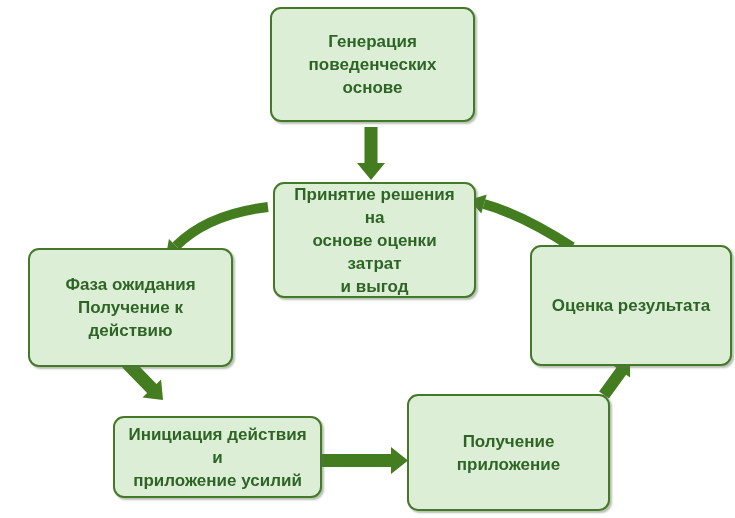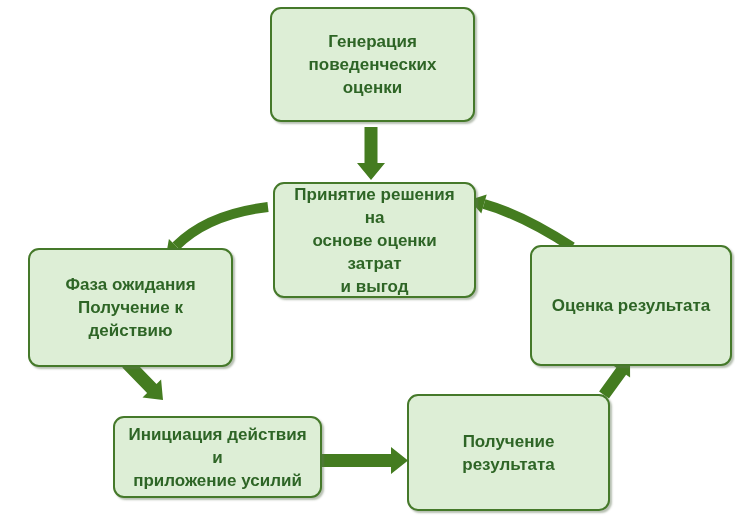--- a/index.html
+++ b/index.html
@@ -80,41 +80,41 @@
     <polygon points="599.1,391.5 616.3,367.7 612.3,364.8 630,359 630.1,377.6 626.1,374.7 608.9,398.5"></polygon>
 
     <g>
       <path class="curve" d="M572,247 Q523,215 484,204"></path>
       <polygon points="486.7,194.4 469.6,199.9 481.3,213.6"></polygon>
     </g>
   </svg>
 
   <div class="node" style="left:270px; top:7px; width:205px; height:115px;">
     <span class="node-label">Генерация
-поведенческих оценки</span>
+поведенческих основе</span>
   </div>
 
   <div class="node" style="left:273px; top:182px; width:203px; height:116px;">
     <span class="node-label">Принятие решения на
 основе оценки затрат
 и выгод</span>
   </div>
 
   <div class="node" style="left:28px; top:248px; width:205px; height:119px;">
     <span class="node-label">Фаза ожидания
 Получение к
 действию</span>
   </div>
 
   <div class="node" style="left:113px; top:416px; width:209px; height:82px;">
     <span class="node-label">Инициация действия и
 приложение усилий</span>
   </div>
 
   <div class="node" style="left:407px; top:394px; width:203px; height:117px;">
-    <span class="node-label">Получение результата</span>
+    <span class="node-label">Получение приложение</span>
   </div>
 
   <div class="node" style="left:513px; top:245px; width:202px; height:121px;margin-left:17px;">
     <span class="node-label">Оценка результата</span>
   </div>
 
 </div>
 
 </body></html>

